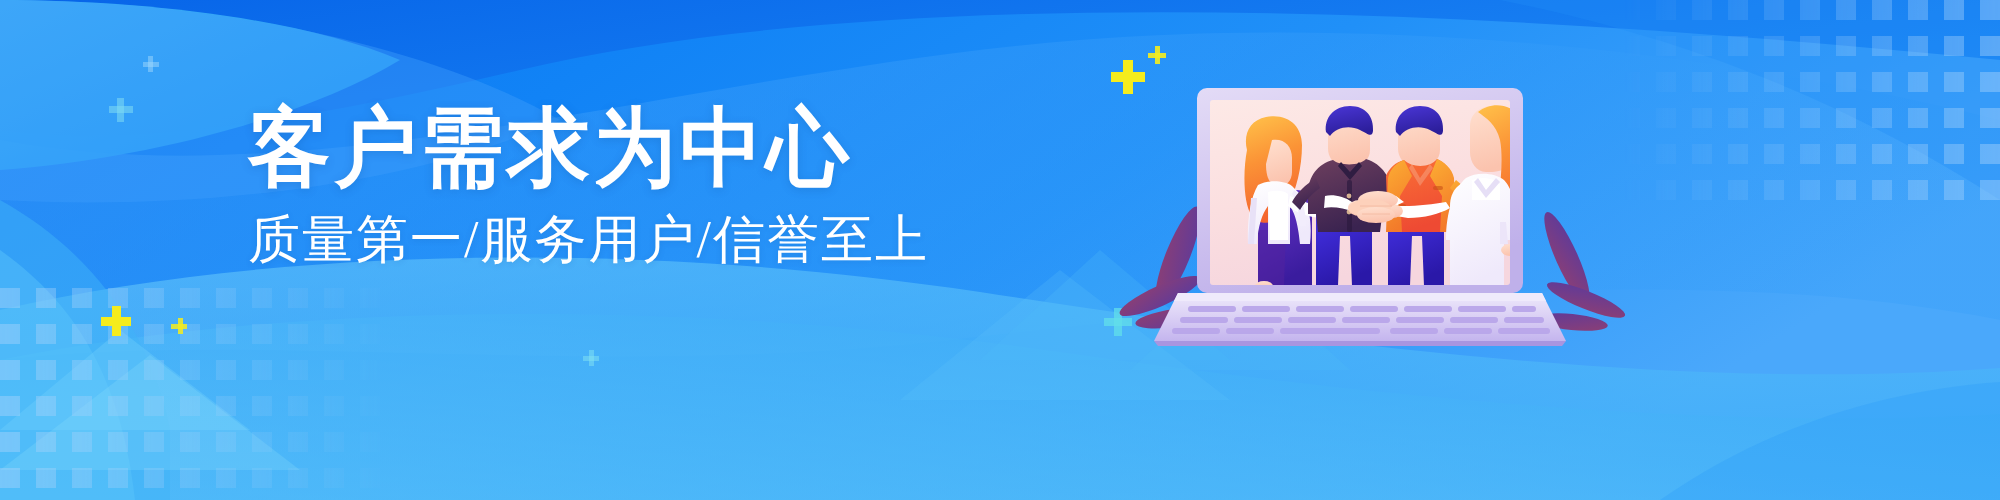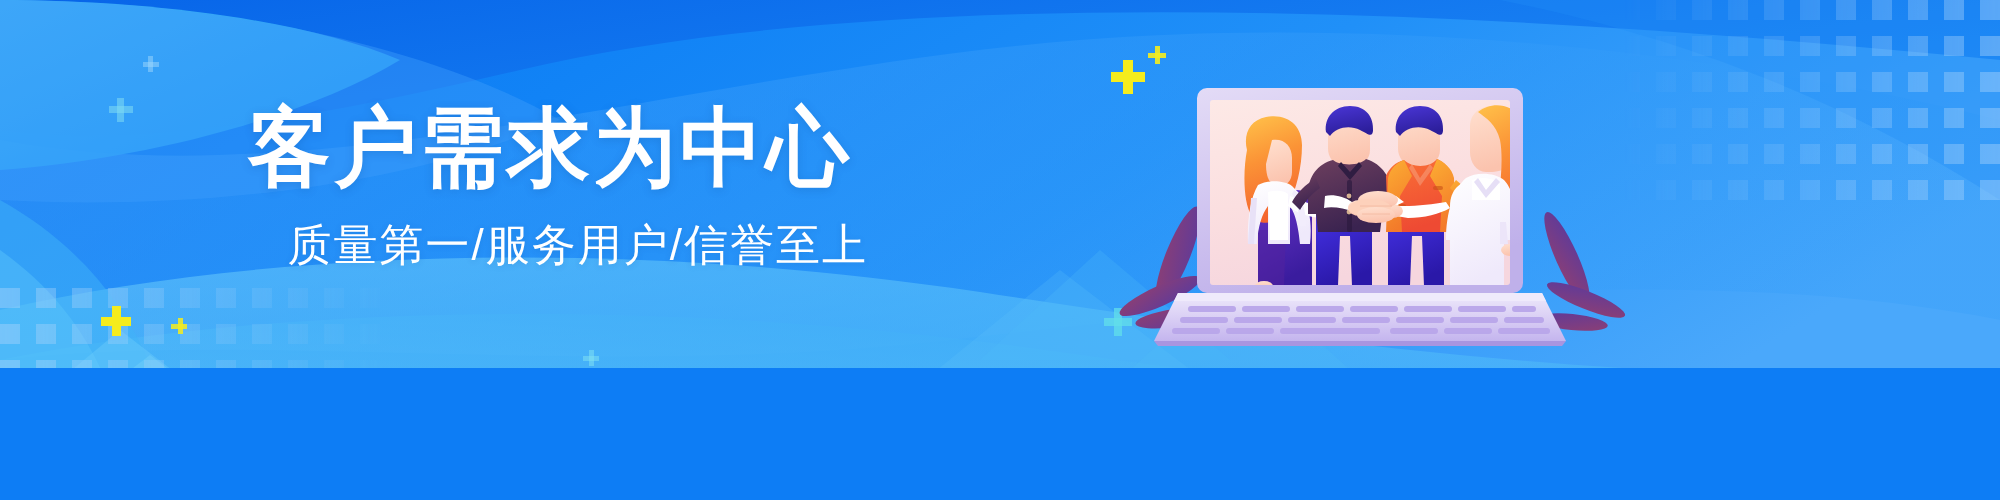--- a/index.html
+++ b/index.html
@@ -1,37 +1,36 @@
 <!DOCTYPE html>
 <html><head>
 <meta charset="utf-8">
 <style>
   html,body{margin:0;padding:0;background:#0d7df5;}
   #banner{
-    position:relative;width:2000px;height:368px;overflow:hidden;
+    position:relative;width:2000px;height:500px;overflow:hidden;
     font-family:"Liberation Sans","DejaVu Sans",sans-serif;
     background:linear-gradient(110deg,#0b74f0 0%,#1183f6 28%,#1b8ef8 52%,#2f9dfa 74%,#4aa8fb 100%);
-    text-align:right;
   }
   #bgsvg,#artsvg{position:absolute;left:0;top:0;width:2000px;height:500px;}
   #artsvg{pointer-events:none;}
 
   
   .textblock{position:absolute;left:248px;top:104px;width:620px;z-index:6;}
   .headline{
     color:#ffffff;font-size:86px;line-height:1;font-weight:bold;
     letter-spacing:4px;white-space:nowrap;
     transform:scaleX(.96);transform-origin:left center;
     text-shadow:0 2px 10px rgba(6,58,128,.18);
     font-family:"DejaVu Sans","Liberation Sans",sans-serif;
   }
   .subline{
-    margin-top:33px;color:#ffffff;font-size:44px;line-height:1;
+    margin-top:24px;color:#ffffff;font-size:52px;line-height:1;
     font-weight:normal;letter-spacing:2px;white-space:nowrap;
-    font-family:Liberation Sans, sans-serif;
+    font-family:Liberation Serif, serif;
     text-shadow:0 1px 6px rgba(6,58,128,.15);
   }
 </style>
 </head>
 <body>
 
 <div id="banner">
 
   <svg id="bgsvg" viewBox="0 0 2000 500" preserveAspectRatio="none">
     <defs>

